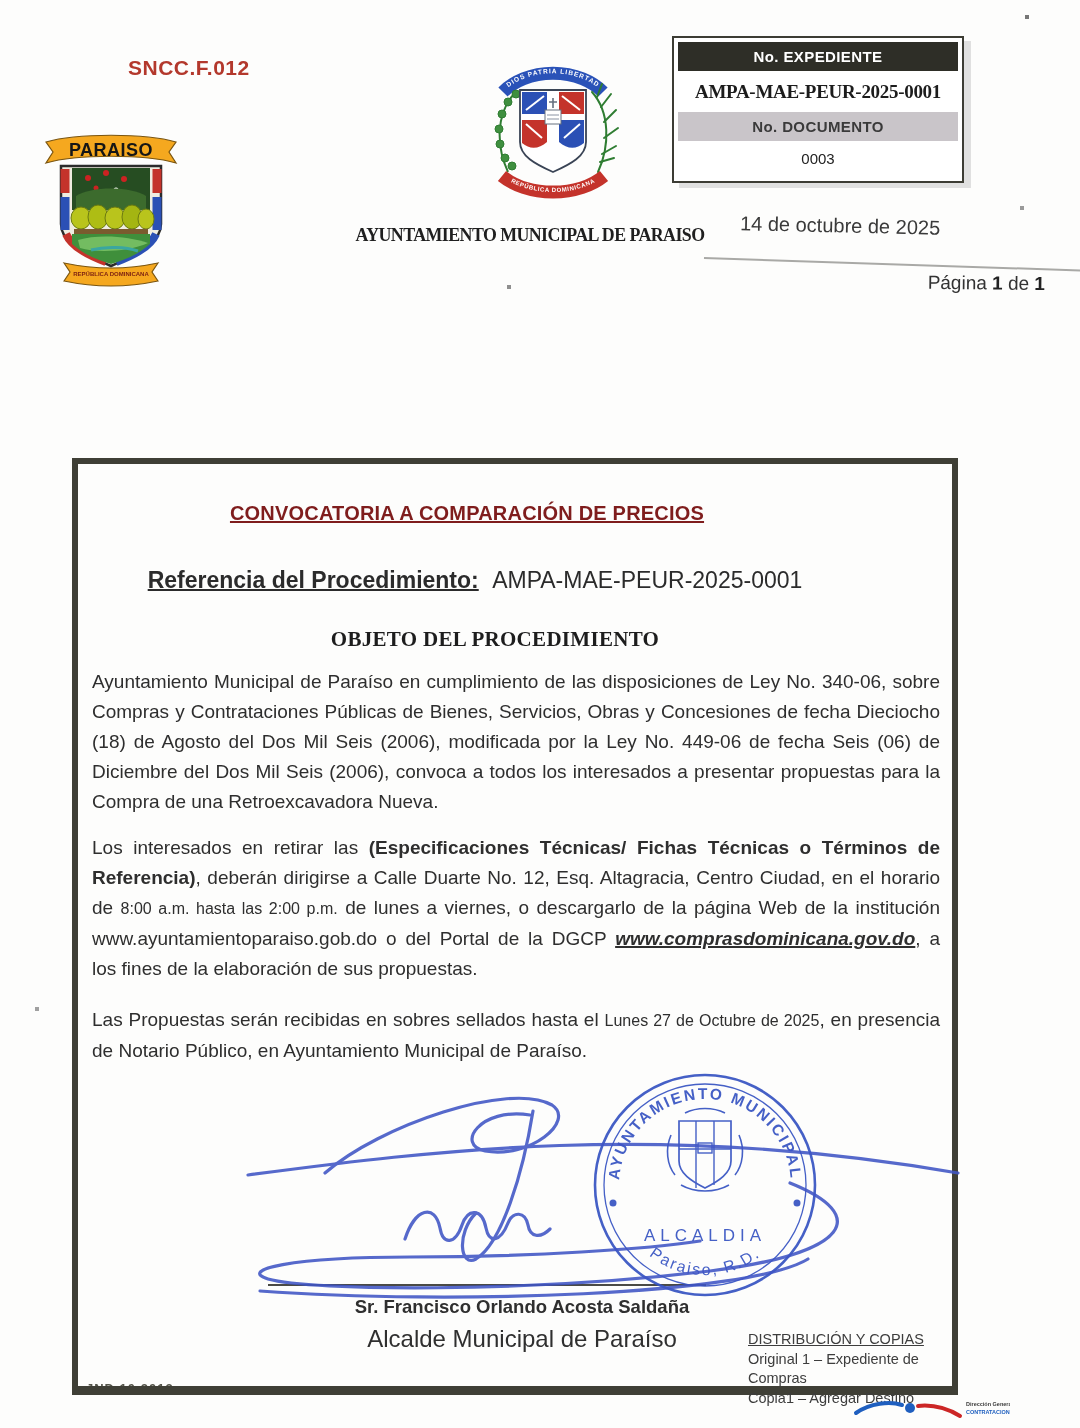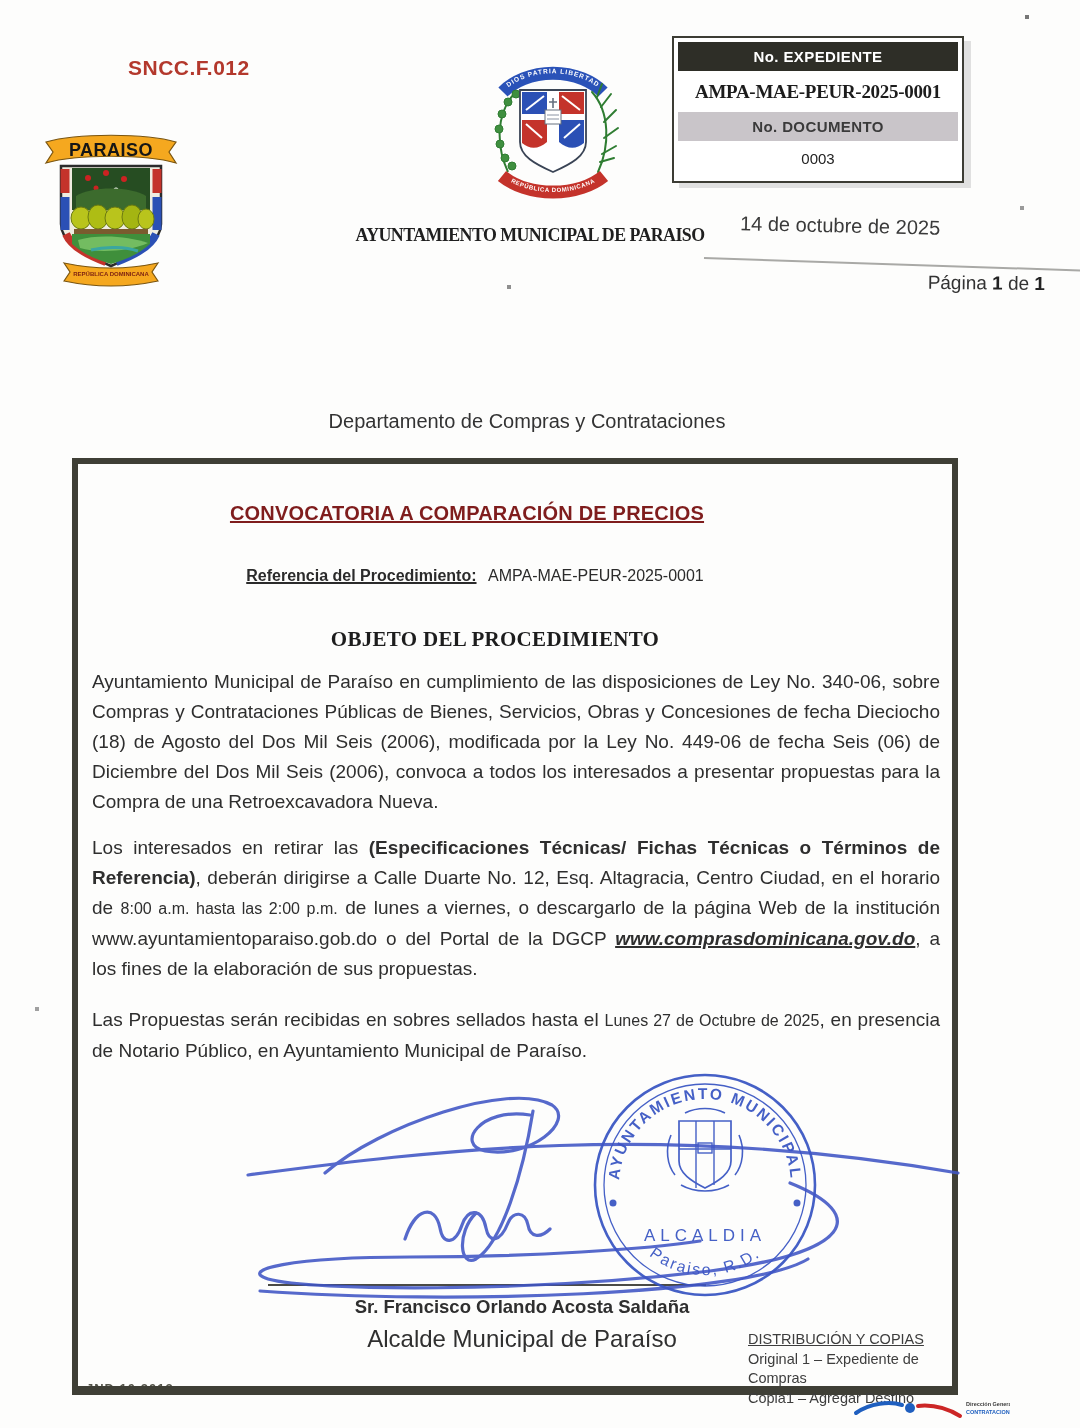--- a/index.html
+++ b/index.html
@@ -27,21 +27,21 @@
   .exp-gray{background:#c9c5c9;color:#3a3a3a;font-size:15px;font-weight:bold;padding:6px 0;letter-spacing:.4px;}
   .exp-val2{font-size:15px;color:#222;padding:9px 0 10px;}
 
   
   .footer-partial{left:86px;top:1381px;font-size:13px;font-weight:bold;color:#55554a;letter-spacing:1px;}
   .doc-box{left:72px;top:458px;width:886px;height:937px;box-sizing:border-box;
            border:6px solid #3f3f36;border-bottom-width:9px;}
   .bx{position:absolute;box-sizing:border-box;}
   .bx-title{top:38px;left:0;width:100%;padding-right:96px;text-align:center;font-size:20px;font-weight:bold;
             text-decoration:underline;text-decoration-thickness:2px;letter-spacing:.2px;color:#7f1d1d;}
-  .bx-ref{top:103px;left:0;width:100%;padding-right:80px;text-align:center;font-size:16px;color:#2b2b2b;}
+  .bx-ref{top:103px;left:0;width:100%;padding-right:80px;text-align:center;font-size:23px;color:#2b2b2b;}
   .bx-ref .lbl{font-weight:bold;text-decoration:underline;text-decoration-thickness:2px;}
   .bx-objeto{top:163px;left:0;width:100%;padding-right:40px;text-align:center;
              font-family:"Liberation Serif",serif;font-size:21px;font-weight:bold;letter-spacing:.3px;color:#1d1d1d;}
   .para{left:14px;right:12px;font-size:19px;line-height:30px;text-align:justify;color:#2e2e2e;}
   .p1{top:203px;}
   .p2{top:369px;}
   .p3{top:541px;}
   .para .b{font-weight:bold;}
   .para .sm{font-size:16px;}
   .para .biu{font-weight:bold;font-style:italic;text-decoration:underline;text-decoration-thickness:2px;}
@@ -162,21 +162,20 @@
     <div class="exp-row exp-val1">AMPA-MAE-PEUR-2025-0001</div>
     <div class="exp-row exp-gray">No. DOCUMENTO</div>
     <div class="exp-row exp-val2">0003</div>
   </div>
 
   <div class="abs org-name">AYUNTAMIENTO MUNICIPAL DE PARAISO</div>
   <div class="abs doc-date">14 de octubre de 2025</div>
   <div class="abs sep-line"></div>
   <div class="abs pagina"><span>Página </span><b>1</b><span> de </span><b>1</b></div>
 
-  <div class="abs department">Departamento de Compras y Contrataciones</div>
 
   <div class="abs footer-partial">JND.10.2012</div>
 
   <div class="abs doc-box">
     <div class="bx bx-title">CONVOCATORIA A COMPARACIÓN DE PRECIOS</div>
     <div class="bx bx-ref">
       <span class="lbl">Referencia del Procedimiento:</span>
       <span style="margin-left:7px;">AMPA-MAE-PEUR-2025-0001</span>
     </div>
     <div class="bx bx-objeto">OBJETO DEL PROCEDIMIENTO</div>

